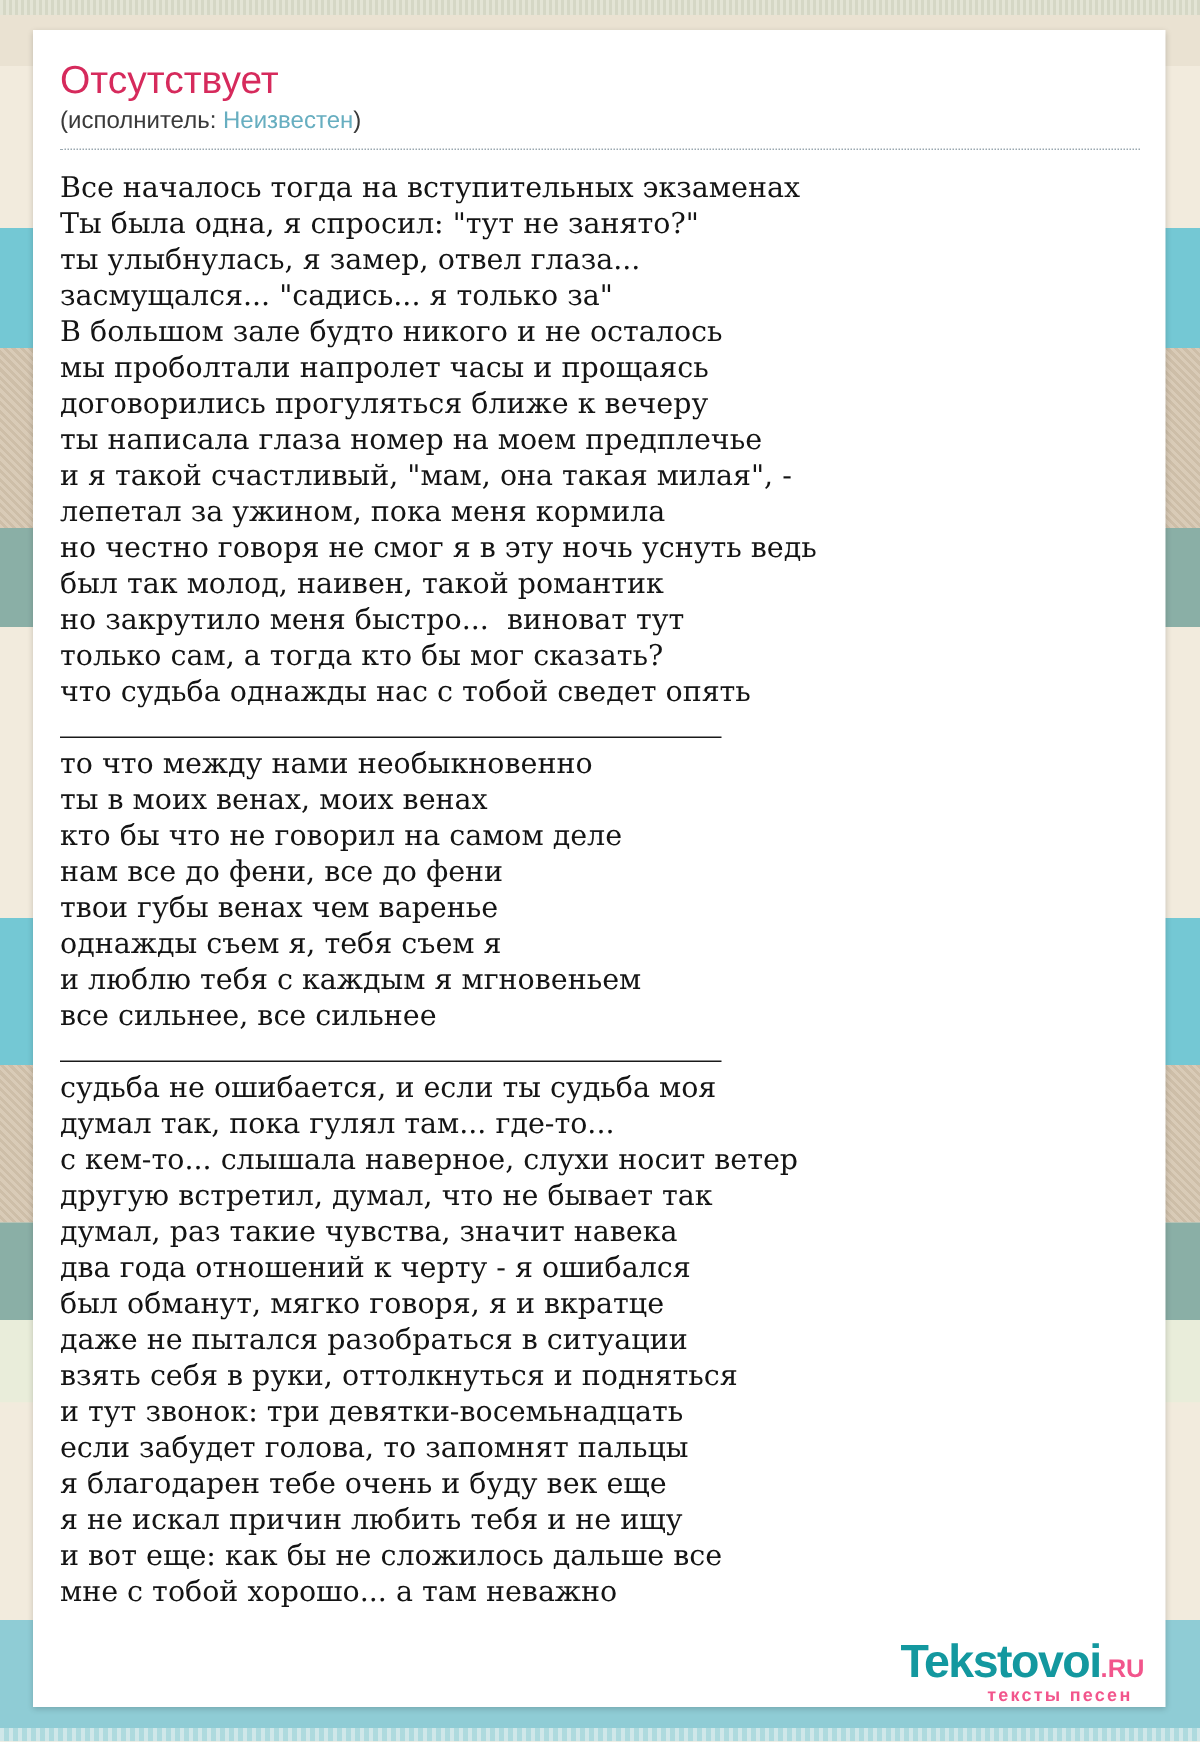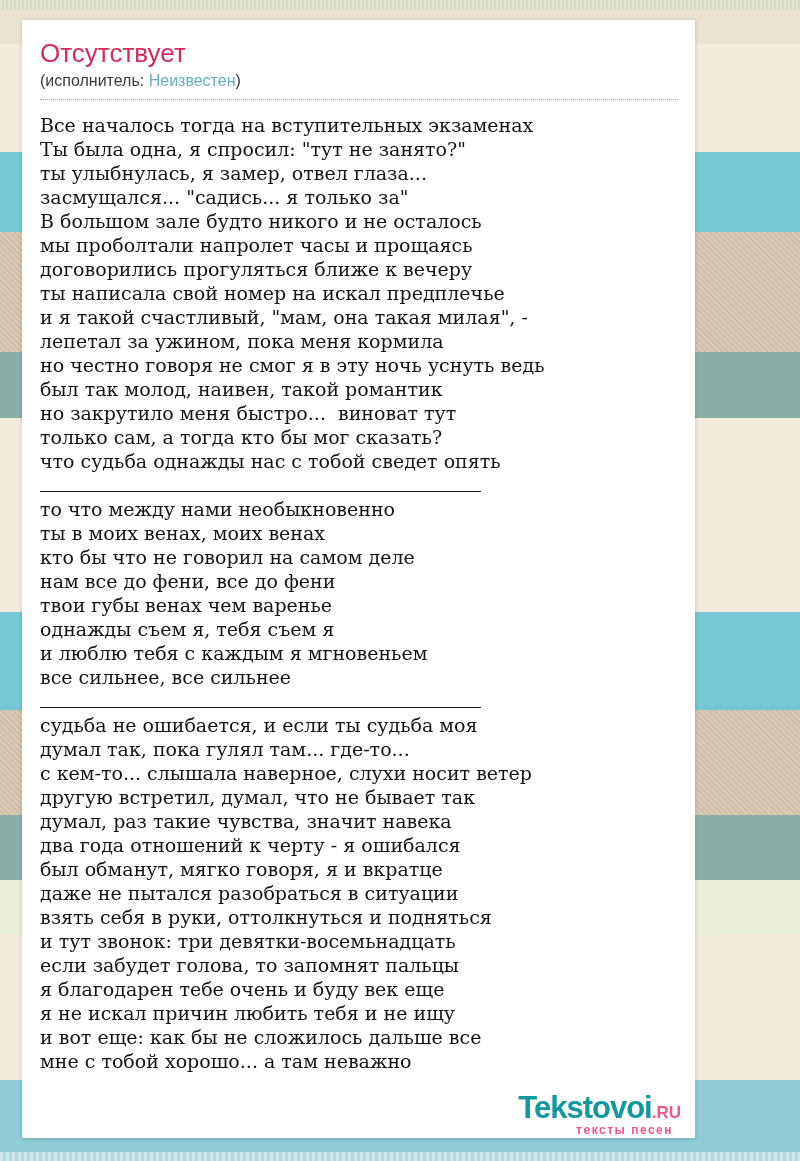--- a/index.html
+++ b/index.html
@@ -33,21 +33,21 @@
   .s-green    { top: 880px; height: 55px; background: #e9edda; }
   .s-cream3   { top: 935px; height: 145px; background: #f2ebdd; }
   .s-blue3    { top: 1080px; height: 72px; background: #8fccd5; }
   .s-bottom   { top: 1152px; height: 9px; background: repeating-linear-gradient(90deg,#cfe7e9 0 3px,#aedade 3px 6px); }
 
   
   .card {
     position: absolute;
     left: 22px;
     top: 20px;
-    width: 673px;
+    width: 755px;
     height: 1118px;
     background: #ffffff;
     box-shadow: 0 1px 4px rgba(0,0,0,0.18);
     box-sizing: border-box;
     padding: 18px 17px 0 18px;
   }
   .header { margin: 0; border-bottom: 1px dotted #9aa8b0; padding-bottom: 7px; }
   .page-title {
     margin: 0;
     font-size: 26px;
@@ -143,21 +143,21 @@
     </div>
 
     <div class="lyrics">
         <div class="line">Все началось тогда на вступительных экзаменах</div>
         <div class="line">Ты была одна, я спросил: "тут не занято?"</div>
         <div class="line">ты улыбнулась, я замер, отвел глаза...</div>
         <div class="line">засмущался... "садись... я только за"</div>
         <div class="line">В большом зале будто никого и не осталось</div>
         <div class="line">мы проболтали напролет часы и прощаясь</div>
         <div class="line">договорились прогуляться ближе к вечеру</div>
-        <div class="line">ты написала свой номер на искал предплечье</div>
+        <div class="line">ты написала глаза номер на моем предплечье</div>
         <div class="line">и я такой счастливый, "мам, она такая милая", -</div>
         <div class="line">лепетал за ужином, пока меня кормила</div>
         <div class="line">но честно говоря не смог я в эту ночь уснуть ведь</div>
         <div class="line">был так молод, наивен, такой романтик</div>
         <div class="line">но закрутило меня быстро...  виноват тут</div>
         <div class="line">только сам, а тогда кто бы мог сказать?</div>
         <div class="line">что судьба однажды нас с тобой сведет опять</div>
         <div class="line rule"></div>
         <div class="line">то что между нами необыкновенно</div>
         <div class="line">ты в моих венах, моих венах</div>

